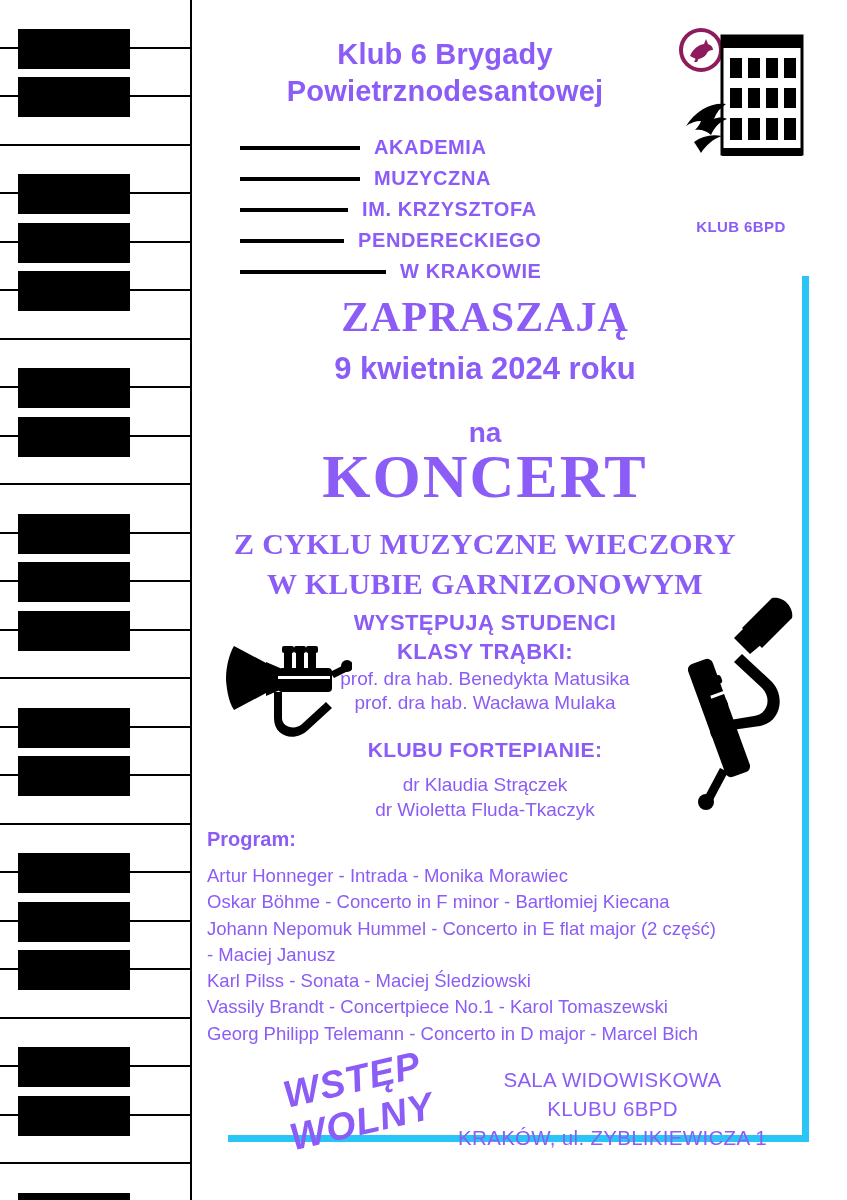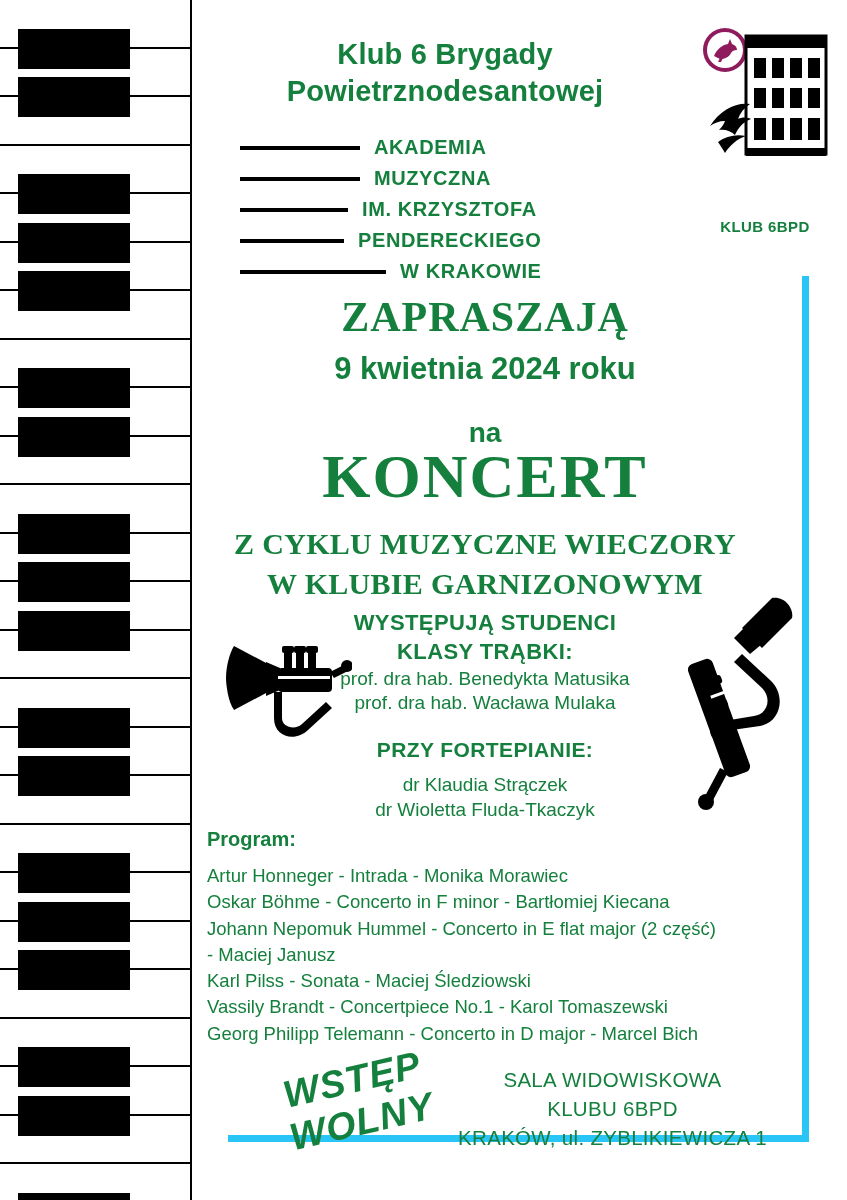--- a/index.html
+++ b/index.html
@@ -7,21 +7,21 @@
     padding: 0;
     background: #ffffff;
   }
   .poster {
     position: relative;
     width: 847px;
     height: 1200px;
     background: #ffffff;
     overflow: hidden;
     font-family: "Liberation Sans", sans-serif;
-    color: #15803d;
+    color: #8b5cf6;
   }
 
   
   .piano {
     position: absolute;
     left: 0;
     top: 0;
     width: 190px;
     height: 1200px;
     background: #ffffff;
@@ -92,21 +92,21 @@
   .academy-label {
     font-size: 20px;
     font-weight: bold;
     letter-spacing: 0.6px;
     white-space: nowrap;
   }
 
   
   .logo {
     position: absolute;
-    left: 700px;
+    left: 676px;
     top: 26px;
     width: 130px;
     height: 218px;
   }
   .logo-caption {
     position: absolute;
     left: 0;
     top: 192px;
     width: 130px;
     text-align: center;
@@ -448,21 +448,21 @@
 
   <div class="performers">
     <div class="perf-head">
       <div>WYSTĘPUJĄ STUDENCI</div>
       <div>KLASY TRĄBKI:</div>
     </div>
     <div class="perf-names">
       <div>prof. dra hab. Benedykta Matusika</div>
       <div>prof. dra hab. Wacława Mulaka</div>
     </div>
-    <div class="perf-head2">PRZY FORTEPIANIE:</div>
+    <div class="perf-head2">KLUBU FORTEPIANIE:</div>
     <div class="perf-names2">
       <div>dr Klaudia Strączek</div>
       <div>dr Wioletta Fluda-Tkaczyk</div>
     </div>
   </div>
 
   <div class="program">
     <div class="program-title">Program:</div>
     <div class="program-item">Artur Honneger - Intrada - Monika Morawiec</div>
     <div class="program-item">Oskar Böhme - Concerto in F minor - Bartłomiej Kiecana</div>

